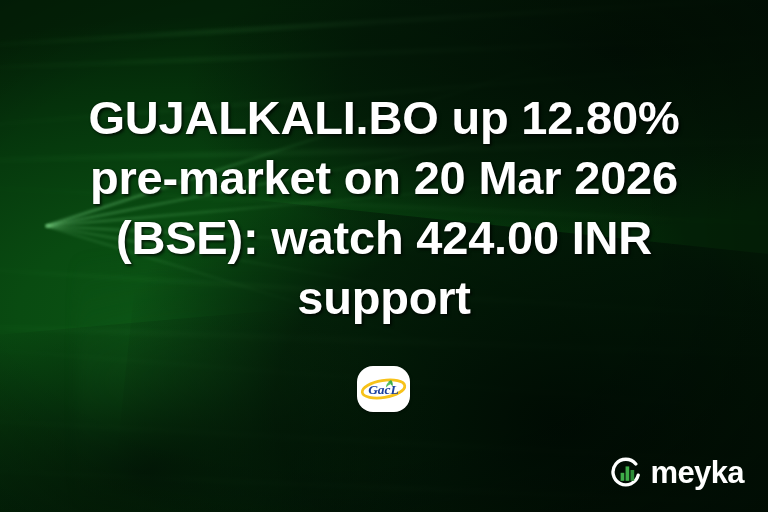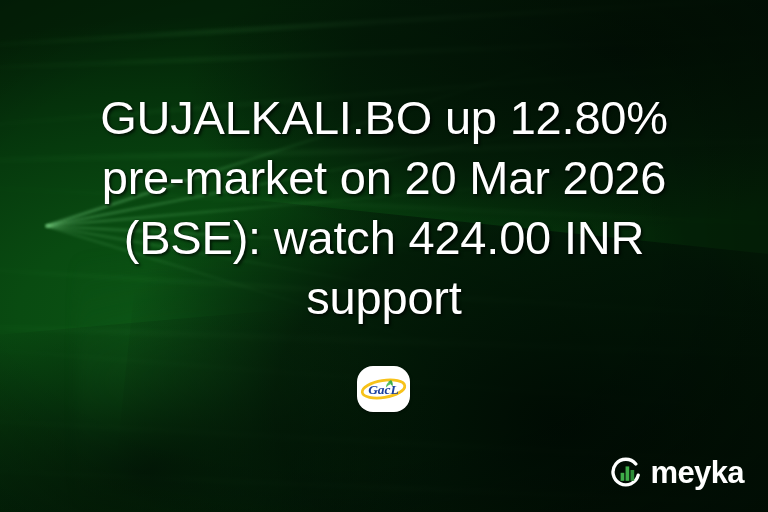--- a/index.html
+++ b/index.html
@@ -69,21 +69,21 @@
     position:absolute;inset:0;
     background:radial-gradient(ellipse 115% 110% at 40% 48%, rgba(0,0,0,0) 38%, rgba(0,0,0,.40) 78%, rgba(0,0,0,.72) 100%);
   }
   
   .headline{
     position:absolute;left:0;right:0;top:88px;
     text-align:center;
     color:#ffffff;
     font-size:47px;
     line-height:60px;
-    font-weight:400;
+    font-weight:700;
     letter-spacing:-0.2px;
     text-shadow:2px 2px 3px rgba(0,0,0,.62), 0 0 2px rgba(0,0,0,.45);
     padding:0 26px;
     white-space:pre-line;
   }
   
   .logo-tile{
     position:absolute;left:357px;top:366px;width:53px;height:46px;
     background:#ffffff;
     box-shadow:0 1px 3px rgba(0,0,0,.45);

